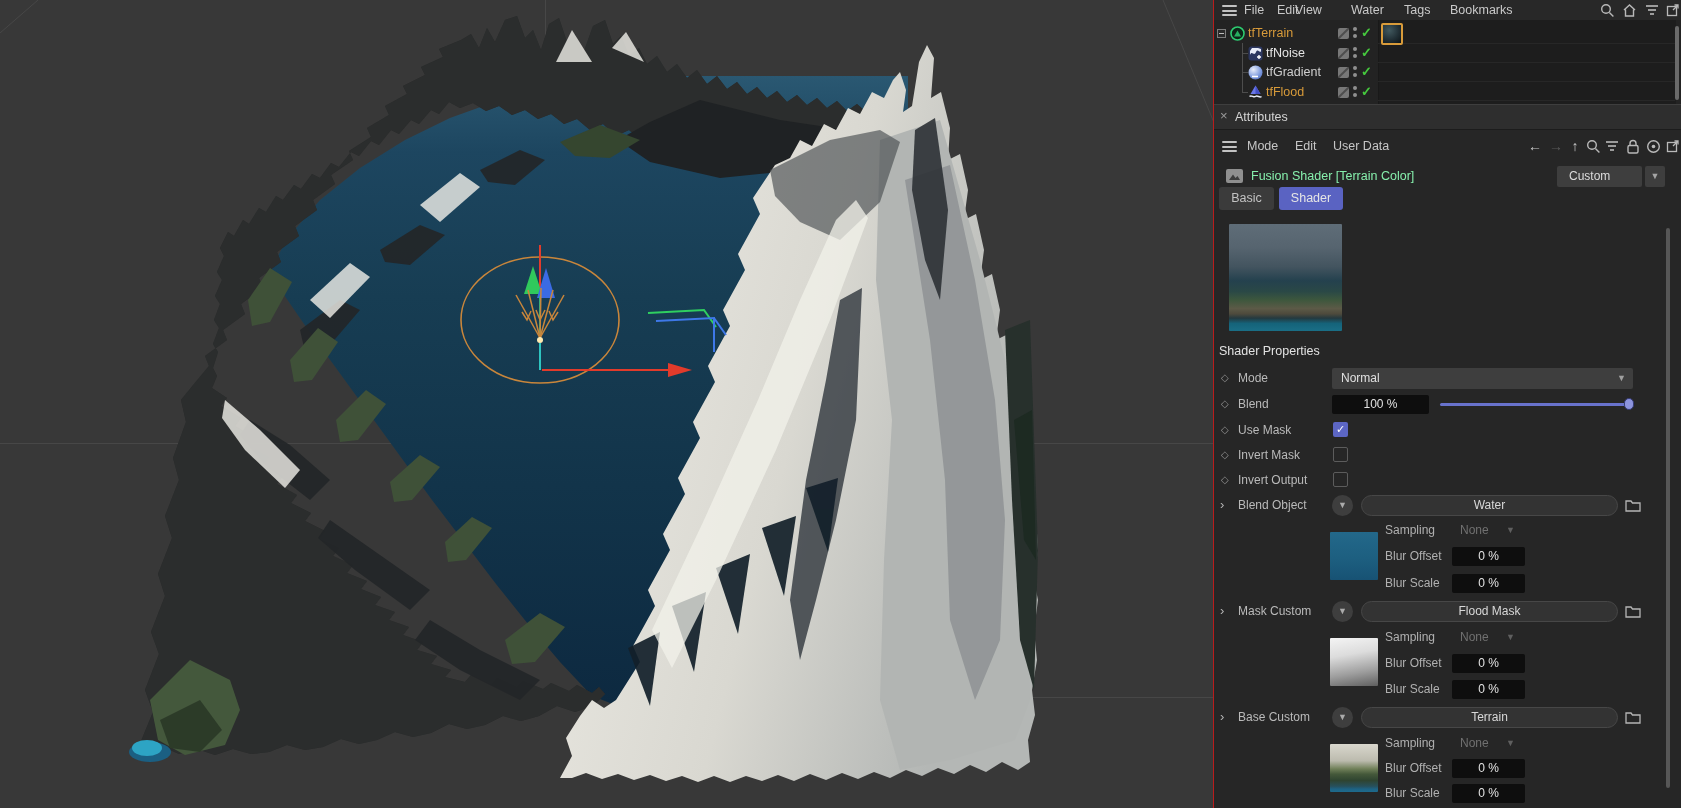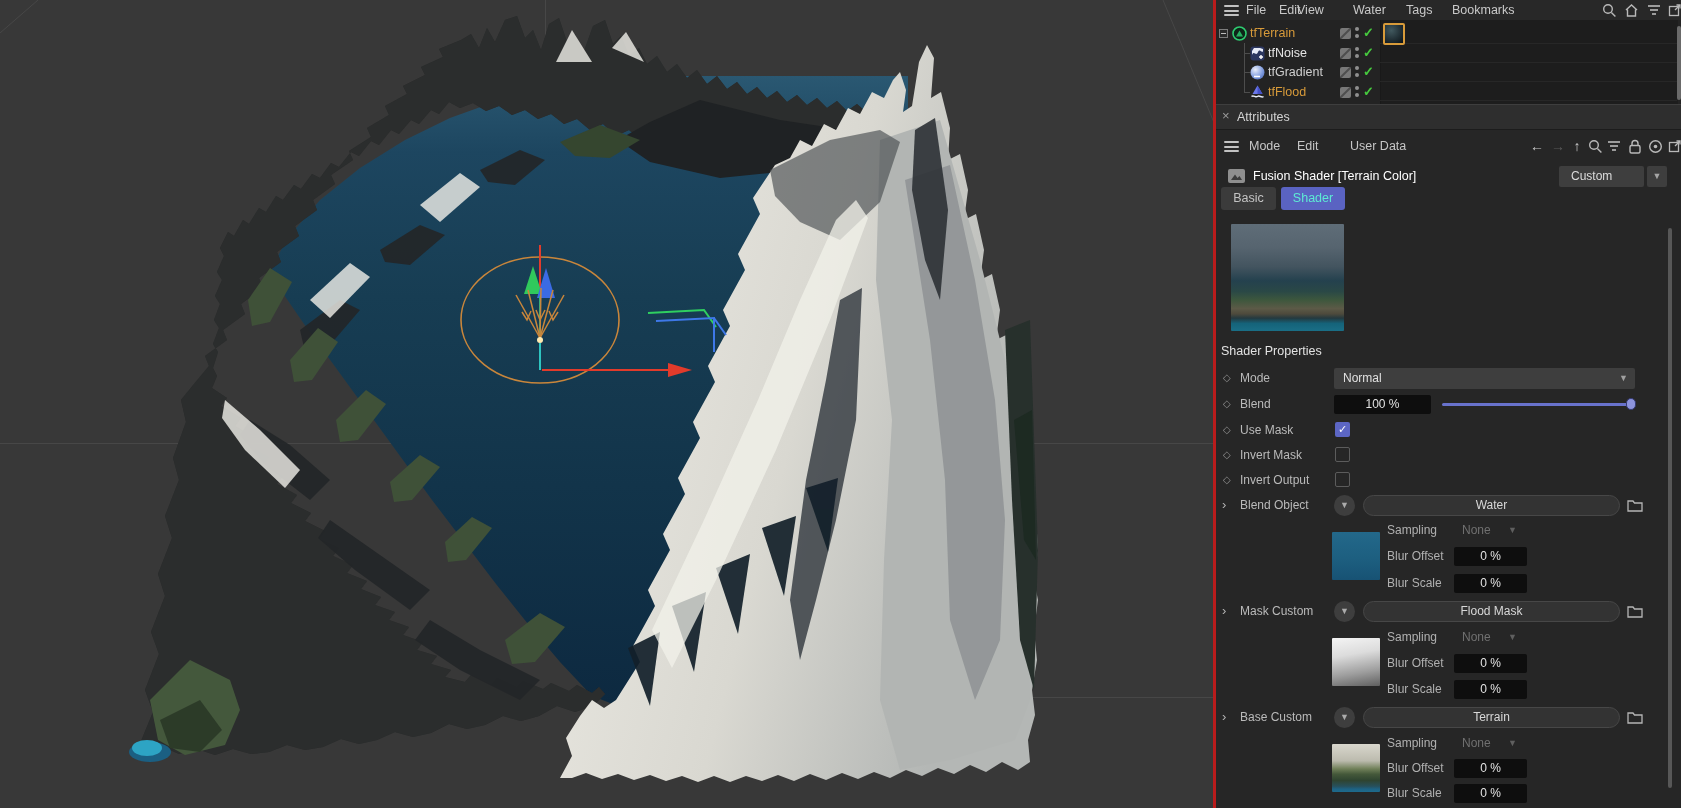--- a/index.html
+++ b/index.html
@@ -2,21 +2,21 @@
 <html><head>
 <meta charset="utf-8">
 <style>
   html,body{margin:0;padding:0;background:#1b1b1b;}
   .stage{position:relative;width:1681px;height:808px;overflow:hidden;
          font-family:"Liberation Sans", sans-serif;background:#383838;}
   .abs{position:absolute;}
   
   .viewport{left:0;top:0;width:1213px;height:808px;background:#383838;}
   
-  .panel{left:1213px;top:0;width:468px;height:808px;background:#262626;border-left:3px solid #b91c1c;box-sizing:border-box;}
+  .panel{left:1213px;top:0;width:468px;height:808px;background:#262626;border-left:1px solid #b91c1c;box-sizing:border-box;}
   .menubar{left:0;top:0;width:468px;height:20px;background:#282828;}
   .menu-item{position:absolute;top:3px;font-size:12.5px;color:#c9c9c9;cursor:default;}
   .hamburger{position:absolute;width:15px;height:11px;display:flex;flex-direction:column;justify-content:space-between;}
   .hamburger i{display:block;height:2px;background:#c2c2c2;border-radius:1px;}
   .om{left:0;top:20px;width:468px;height:84px;background:#232323;}
   .om-right{position:absolute;left:164px;top:0;width:297px;height:84px;background:#1d1d1d;border-left:1px solid #191919;}
   .om-row-sep{position:absolute;left:164px;width:297px;height:1px;background:#272727;}
   .om-row{position:absolute;left:0;width:468px;height:19px;}
   .om-label{position:absolute;top:2px;font-size:12.5px;}
   .tree-box{position:absolute;width:9px;height:9px;border:1px solid #7c7c7c;background:#2a2a2a;box-sizing:border-box;}
@@ -29,26 +29,26 @@
   .thumb{position:absolute;width:18px;height:18px;border:2px solid #d89b3a;border-radius:2px;
          background:radial-gradient(circle at 35% 30%, #41595f, #223036 55%, #0e161a 95%);}
   .om-scroll{position:absolute;left:461px;top:6px;width:4px;height:74px;background:#6a6a6a;border-radius:2px;}
   
   .attr-header{left:0;top:104px;width:468px;height:26px;background:#2e2e2e;border-top:1px solid #3e3e3e;border-bottom:1px solid #1c1c1c;box-sizing:border-box;}
   .attr-close{position:absolute;left:6px;top:3px;color:#9b9b9b;font-size:13px;}
   .attr-title{position:absolute;left:21px;top:5px;color:#d4d4d4;font-size:12.5px;}
   .attr-toolbar{left:0;top:130px;width:468px;height:33px;background:#262626;}
   .tb-item{position:absolute;top:9px;font-size:12.5px;color:#c6c6c6;}
   .tb-icon{position:absolute;top:8px;width:16px;height:16px;color:#b9b9b9;font-size:14px;line-height:16px;text-align:center;}
-  .obj-title{position:absolute;left:37px;top:169px;font-size:12.5px;color:#ffffff;}
+  .obj-title{position:absolute;left:37px;top:169px;font-size:12.5px;color:#86efac;}
   .preset{position:absolute;left:343px;top:166px;width:85px;height:21px;background:#3e3e3e;border-radius:2px;font-size:12px;color:#dcdcdc;line-height:21px;padding-left:12px;box-sizing:border-box;}
   .preset-arrow{position:absolute;left:431px;top:166px;width:20px;height:21px;background:#3e3e3e;border-radius:2px;color:#a5a5a5;font-size:9px;text-align:center;line-height:21px;}
   .tab{position:absolute;top:187px;height:23px;border-radius:3px;font-size:12.5px;text-align:center;line-height:23px;}
   .tab.basic{left:5px;width:55px;background:#3b3b3b;color:#c3c3c3;}
-  .tab.shader{left:65px;width:64px;background:#5a63c2;color:#5eead4;}
+  .tab.shader{left:65px;width:64px;background:#5a63c2;color:#e5e5e5;}
   .preview{position:absolute;left:15px;top:224px;width:113px;height:107px;border-radius:1px;
     background:linear-gradient(180deg,#5f6d78 0%,#56646f 22%,#43545f 40%,#24414e 53%,#2a4846 63%,#3d573d 71%,#5c5a47 79%,#4e4a3c 84%,#24393f 88%,#15637a 93%,#1a6e86 100%);}
   .section-title{position:absolute;left:5px;top:344px;font-size:12.5px;color:#e2e2e2;}
   .prow{position:absolute;left:0;width:468px;height:20px;}
   .diamond{position:absolute;left:7px;top:4px;color:#8f8f8f;font-size:10px;}
   .chev{position:absolute;left:6px;top:2px;color:#b5b5b5;font-size:13px;}
   .plabel{position:absolute;left:24px;top:3px;font-size:12px;color:#bababa;}
   .dropdown{position:absolute;left:118px;top:0;width:301px;height:21px;background:#3e3e3e;border-radius:2px;}
   .dropdown span.val{position:absolute;left:9px;top:3px;font-size:12px;color:#e0e0e0;}
   .dropdown span.arr{position:absolute;right:7px;top:5px;font-size:9px;color:#a0a0a0;}
@@ -320,21 +320,21 @@
     </div>
 
     <div class="abs attr-toolbar">
       <span class="hamburger" style="left:8px;top:11px;">
           <i></i>
           <i></i>
           <i></i>
         </span>
       <span class="tb-item" style="left:33px">Mode</span>
       <span class="tb-item" style="left:81px">Edit</span>
-      <span class="tb-item" style="left:134px">User Data</span>
+      <span class="tb-item" style="left:119px">User Data</span>
       <span class="tb-icon" style="left:313px;color:#c9c9c9">←</span>
       <span class="tb-icon" style="left:334px;color:#5a5a5a">→</span>
       <span class="tb-icon" style="left:353px;color:#c9c9c9">↑</span>
       <svg class="abs" style="left:372px;top:9px" width="15" height="15">
           <circle cx="6" cy="6" r="4.3" fill="none" stroke="#b9b9b9" stroke-width="1.4"></circle>
           <line x1="9.4" y1="9.4" x2="13.4" y2="13.4" stroke="#b9b9b9" stroke-width="1.4"></line>
         </svg>
       <svg class="abs" style="left:391px;top:10px" width="14" height="13">
           <line x1="1" y1="2" x2="13" y2="2" stroke="#b9b9b9" stroke-width="1.6"></line>
           <line x1="3" y1="6" x2="11" y2="6" stroke="#b9b9b9" stroke-width="1.6"></line>

